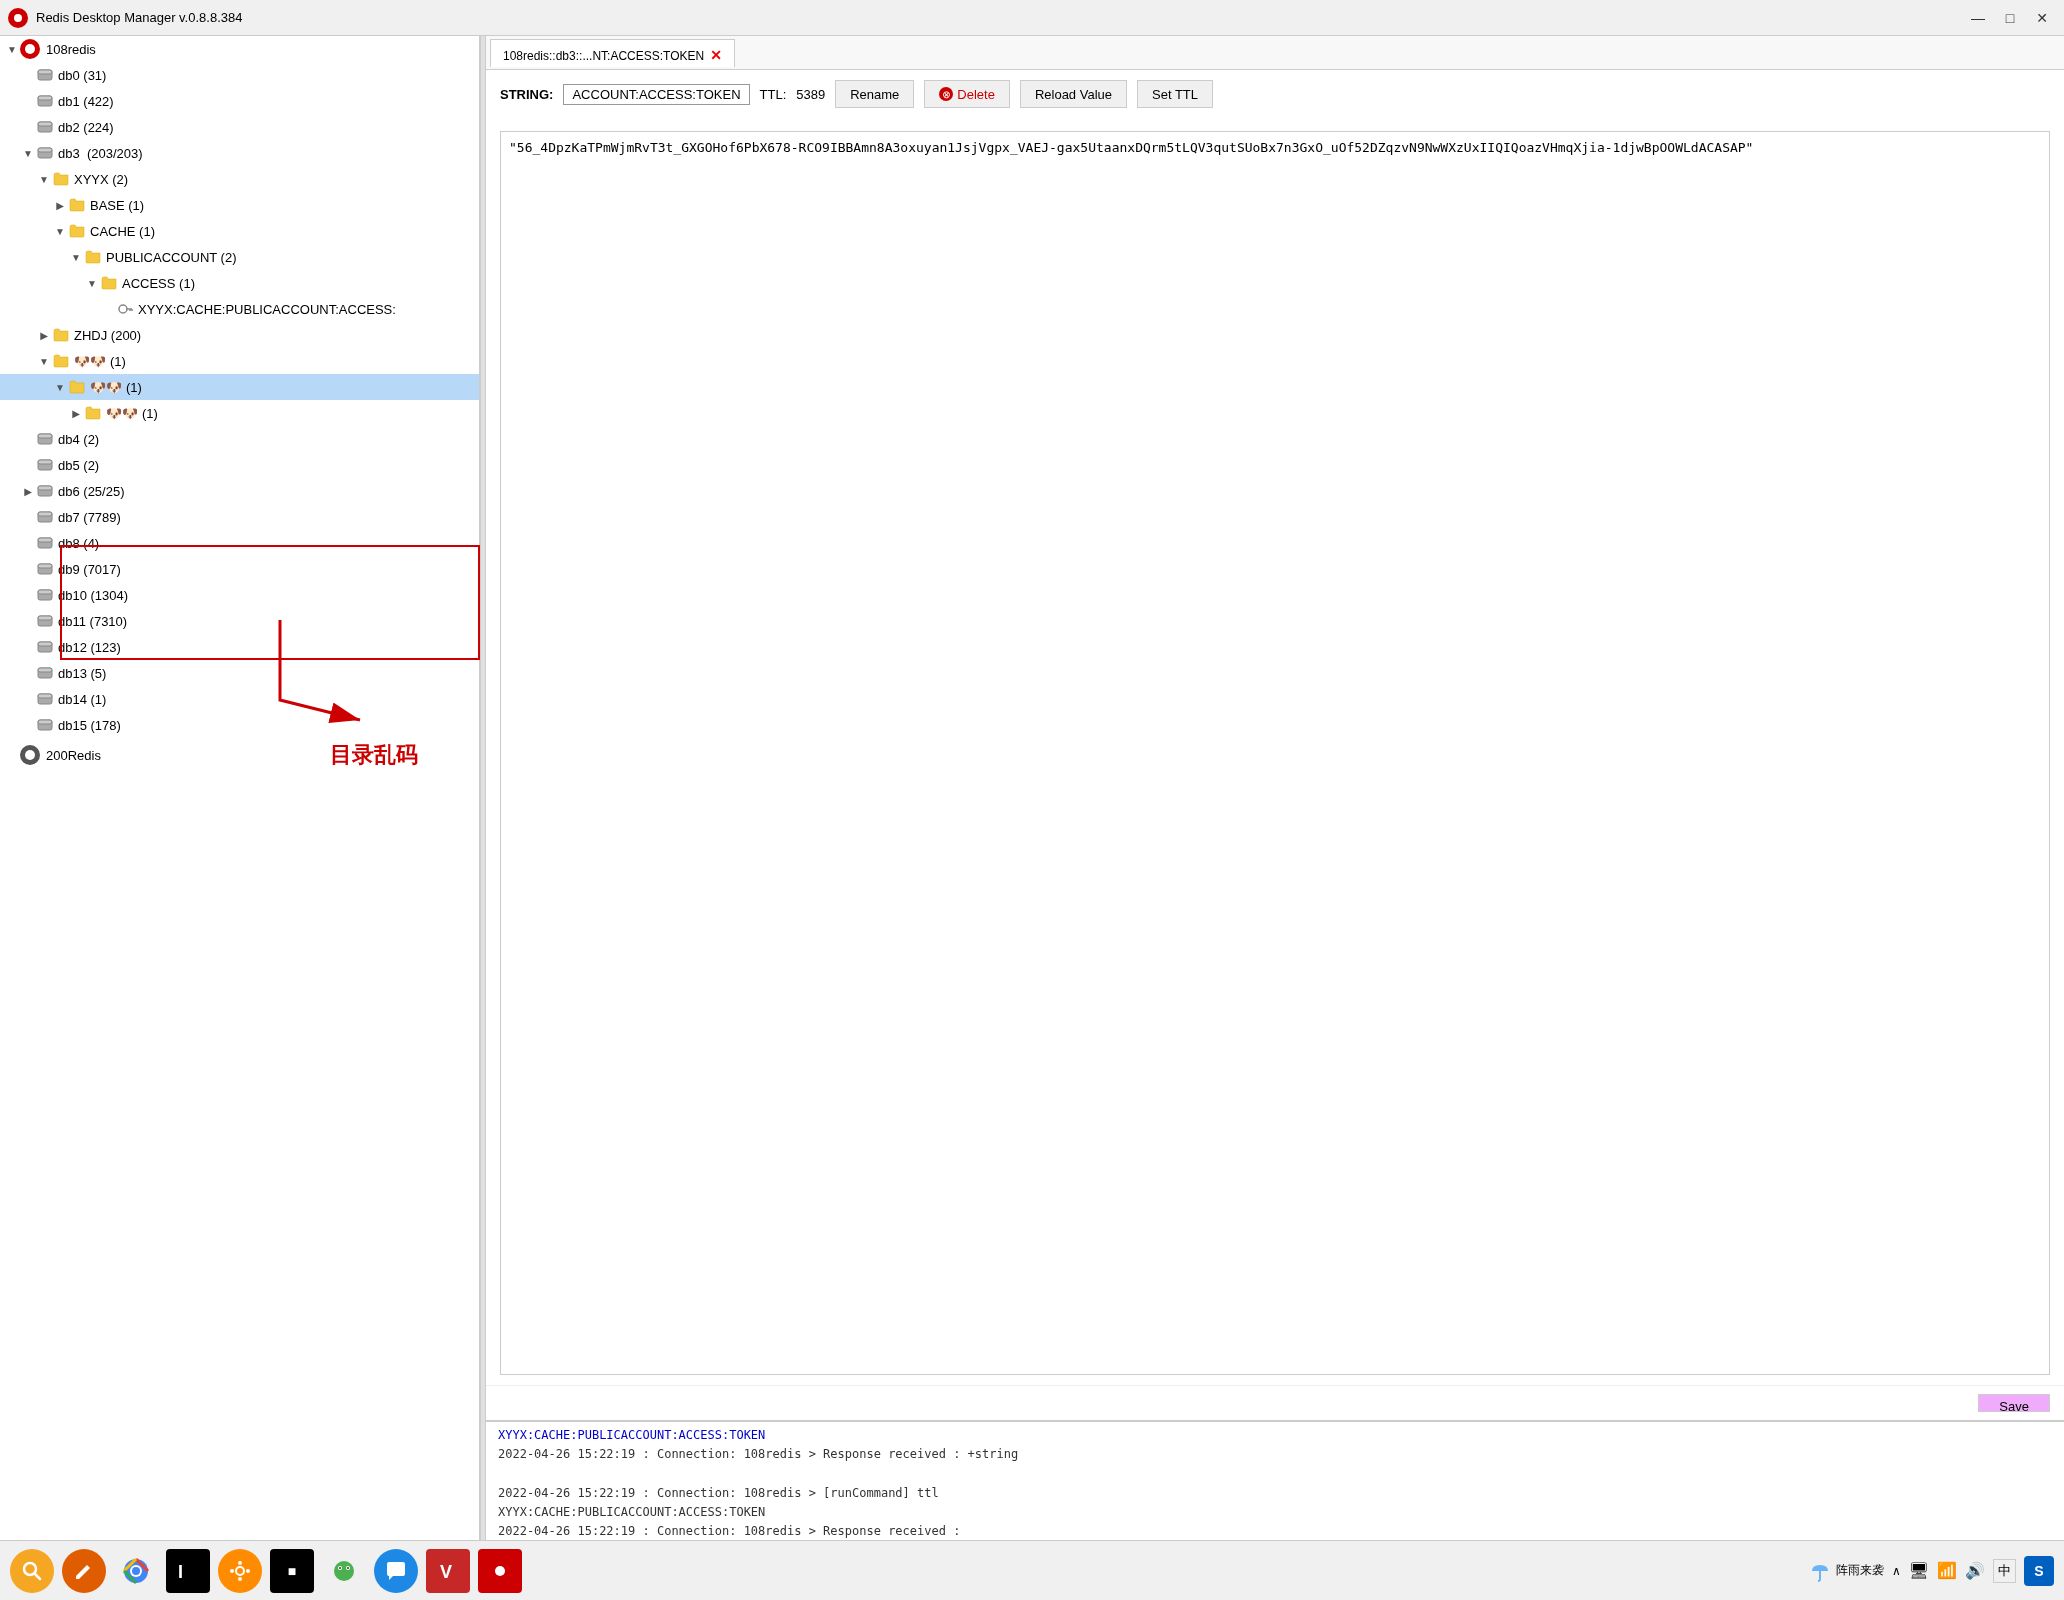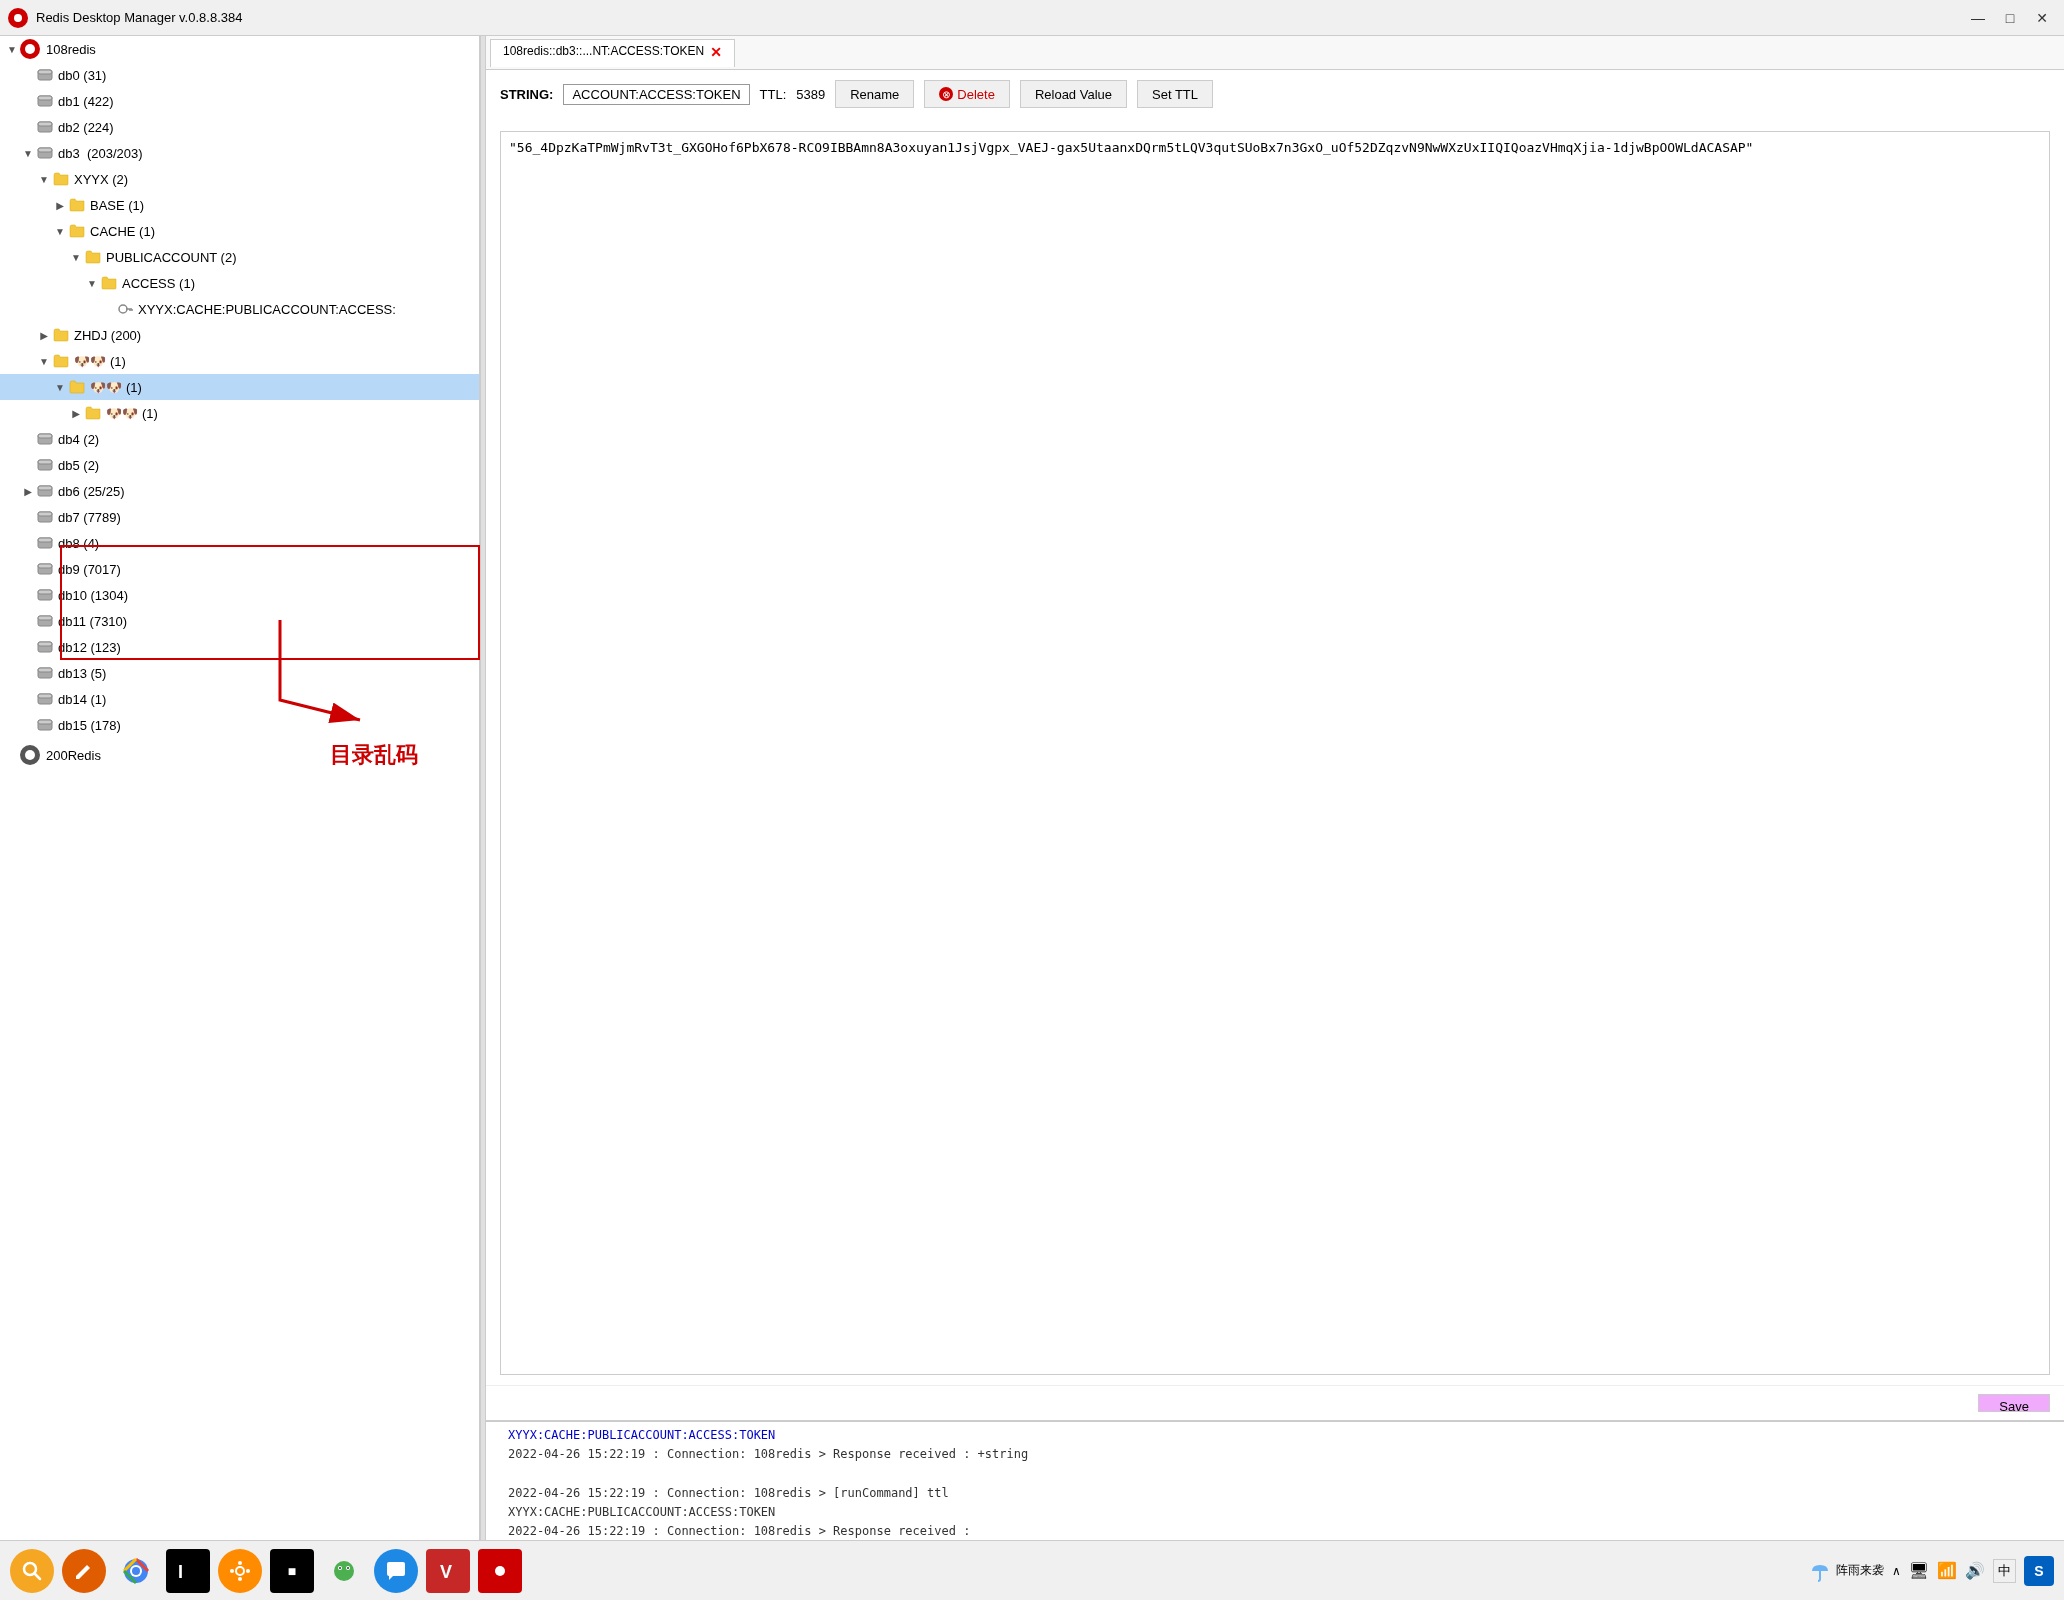--- a/index.html
+++ b/index.html
@@ -154,21 +154,21 @@
     .tab-bar {
       display: flex;
       align-items: center;
       background: #f8f8f8;
       border-bottom: 1px solid #ccc;
       height: 34px;
       padding: 0 4px;
     }
     .tab {
       display: flex;
-      align-items: flex-start;
+      align-items: flex-end;
       padding: 4px 12px;
       background: #fff;
       border: 1px solid #ccc;
       border-bottom: none;
       margin-right: 2px;
       cursor: pointer;
       font-size: 12px;
       height: 28px;
       gap: 6px;
     }
@@ -287,21 +287,21 @@
       height: 18px;
       text-align: center;
     }
 
     
     .log-area {
       height: 120px;
       background: #fff;
       border-top: 2px solid #ccc;
       overflow-y: auto;
-      padding: 4px 22px;
+      padding: 4px 12px;
       font-family: monospace;
       font-size: 12px;
       color: #333;
     }
     .log-line {
       line-height: 1.6;
       white-space: nowrap;
     }
     .log-line.url { color: #0000cc; }
 

